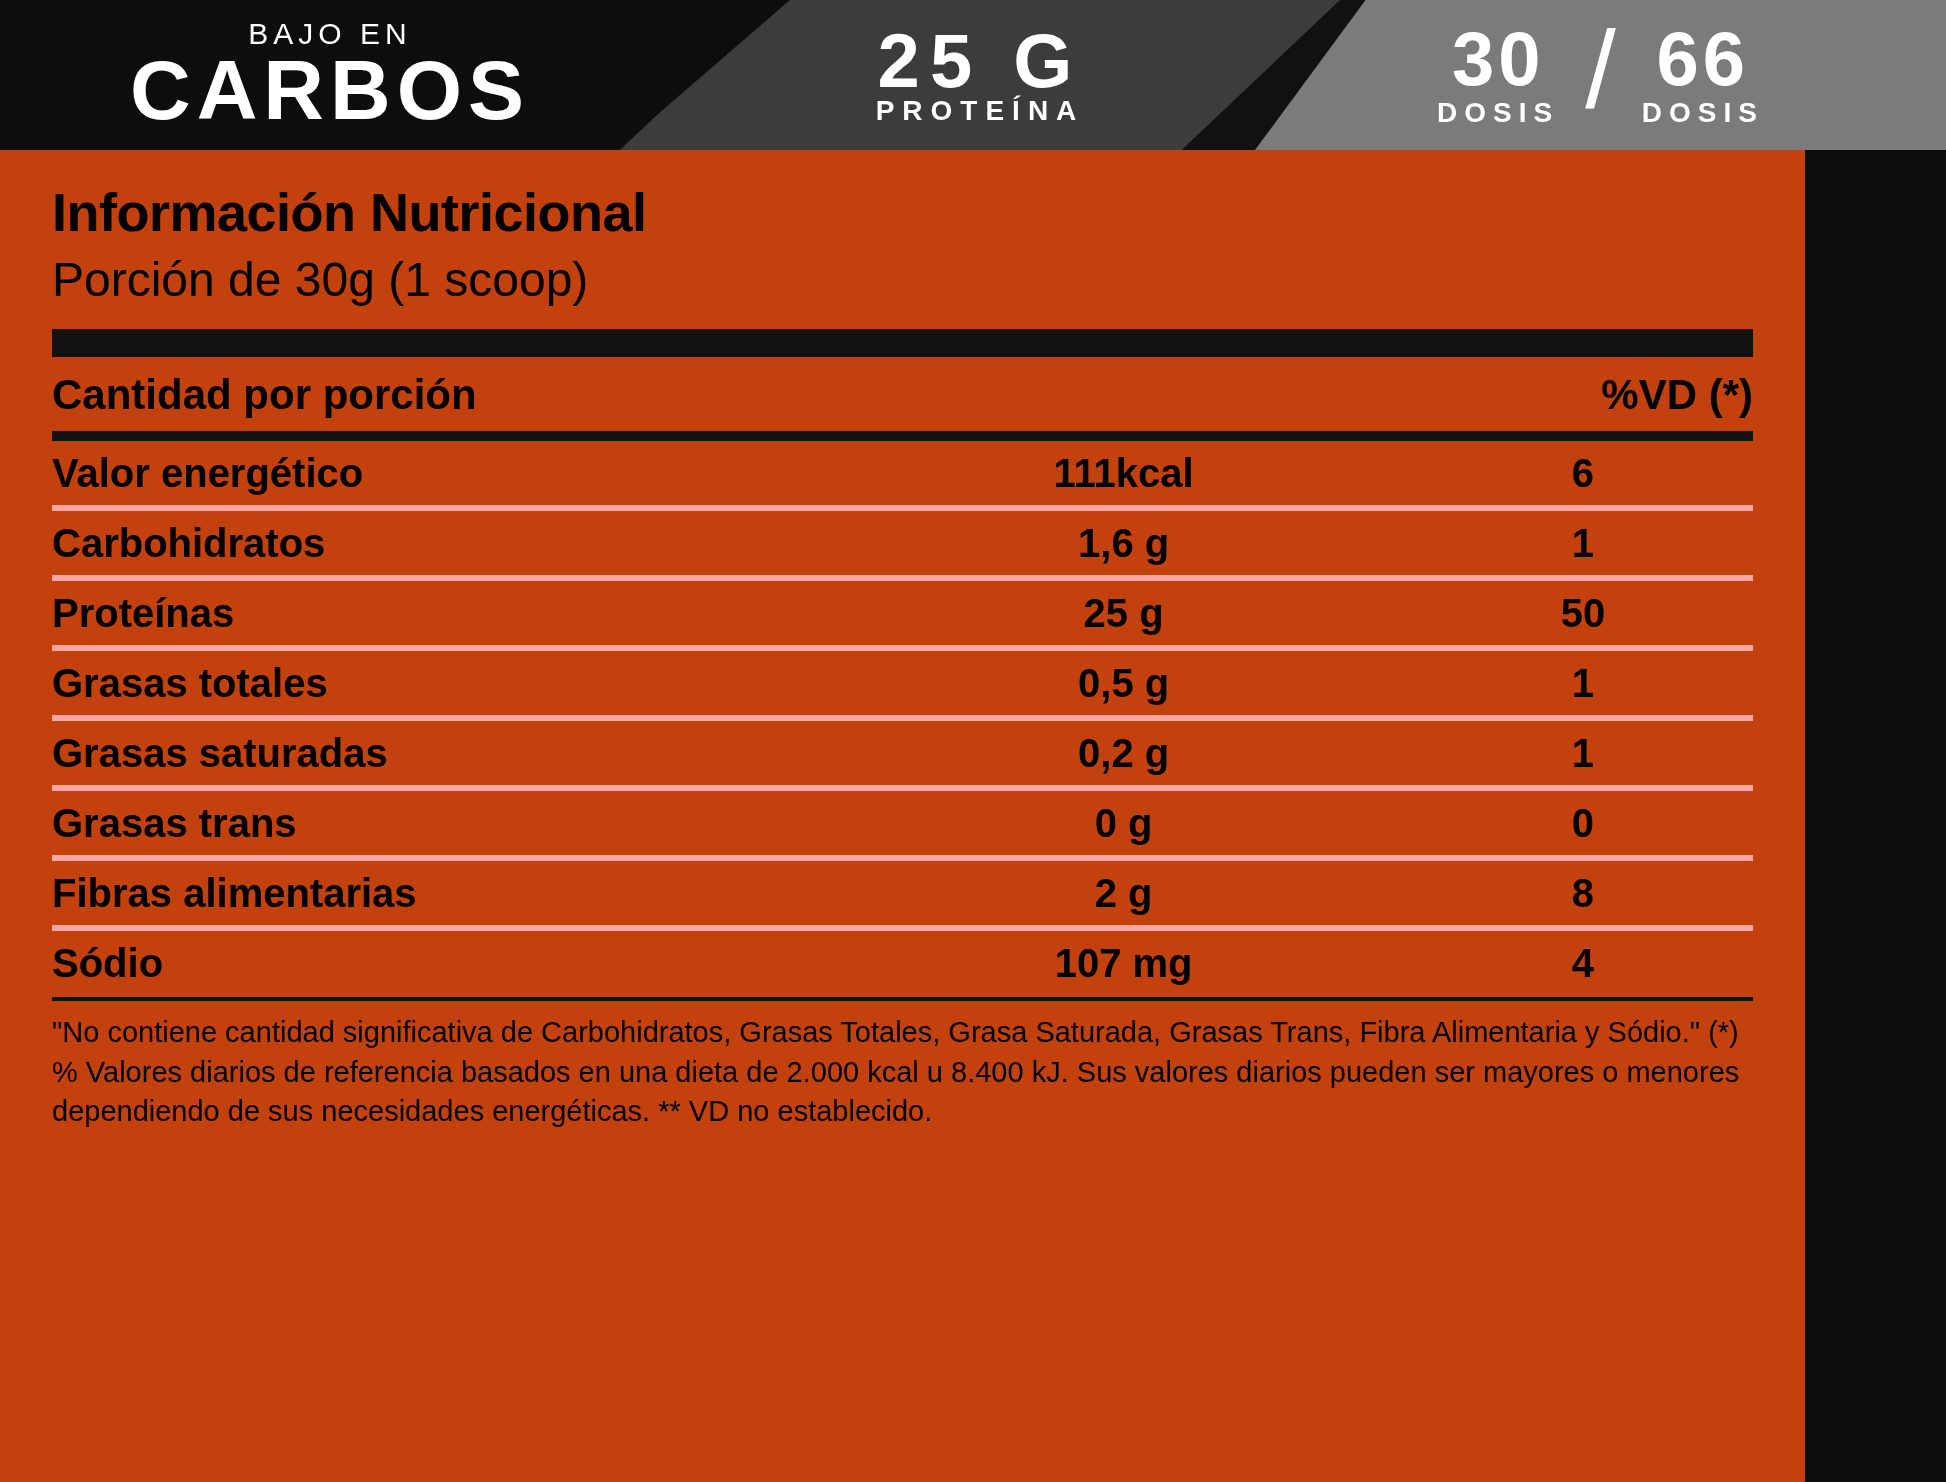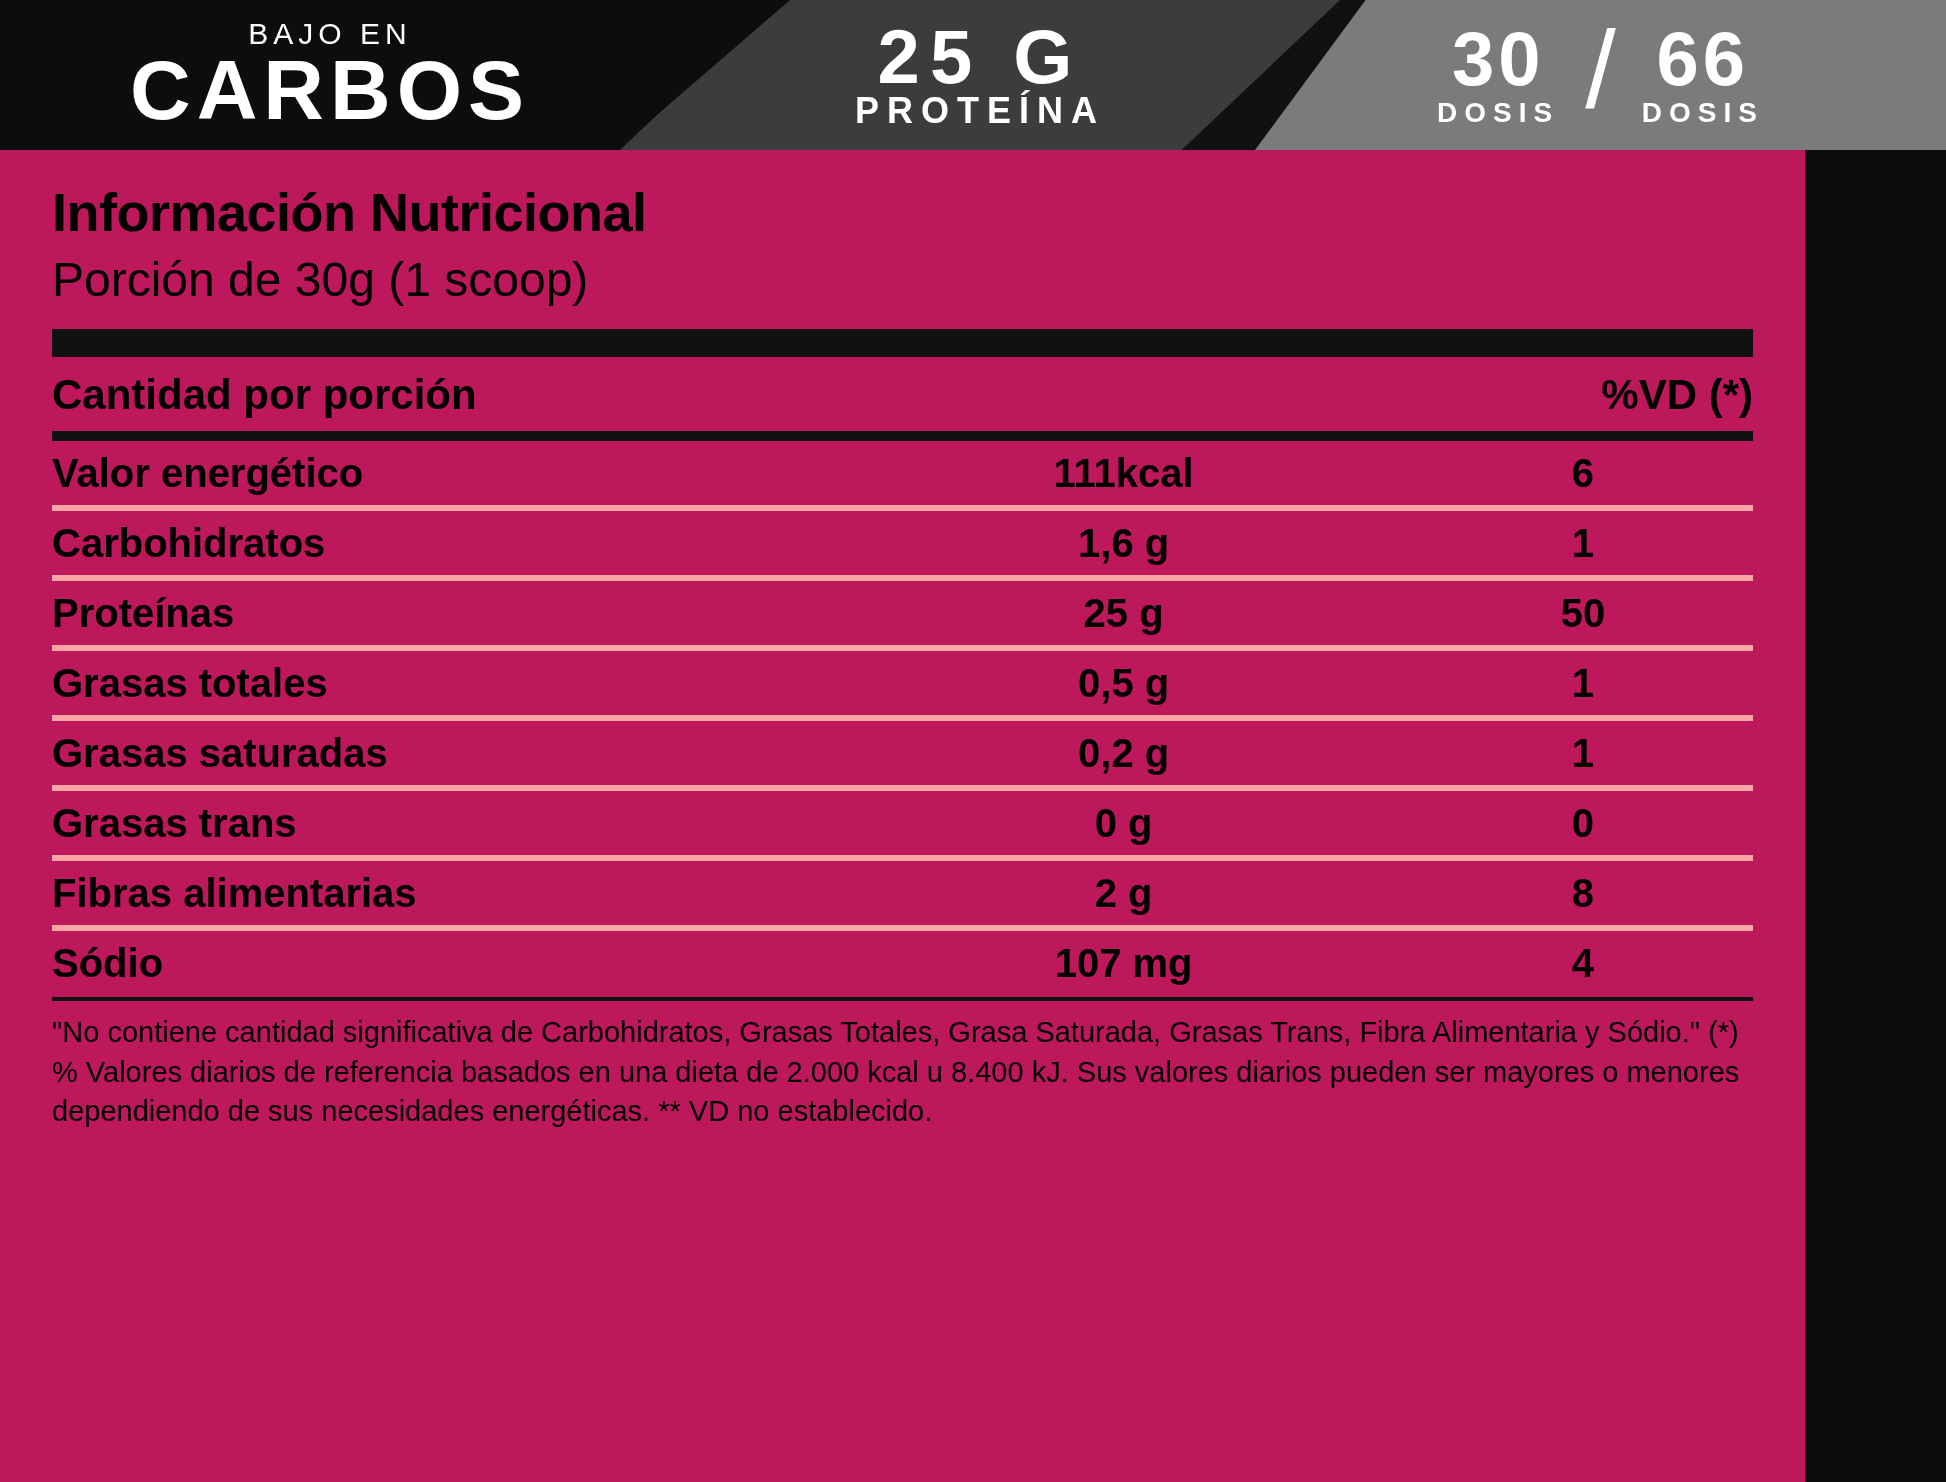--- a/index.html
+++ b/index.html
@@ -76,21 +76,21 @@
     z-index: 2;
     clip-path: polygon(22% 0, 100% 0, 78% 100%, 0 100%);
   }
   .seg-protein .big {
     font-size: 76px;
     font-weight: 700;
     letter-spacing: 10px;
     line-height: 0.95;
   }
   .seg-protein .small {
-    font-size: 36px;
+    font-size: 28px;
     font-weight: 700;
     letter-spacing: 8px;
     line-height: 1;
   }
 
   
   .seg-dosis {
     left: 1255px;
     width: 691px;
     background: #7b7b7b;
@@ -126,21 +126,21 @@
     color: #ffffff;
   }
 
   
   .panel {
     position: absolute;
     left: 0;
     top: 150px;
     width: 1805px;
     height: 1332px;
-    background: #be185d;
+    background: #c2410c;
     box-sizing: border-box;
     padding: 34px 52px 0 52px;
   }
 
   .panel-title {
     font-size: 54px;
     font-weight: 700;
     color: #000000;
     letter-spacing: -0.5px;
     line-height: 1.05;

